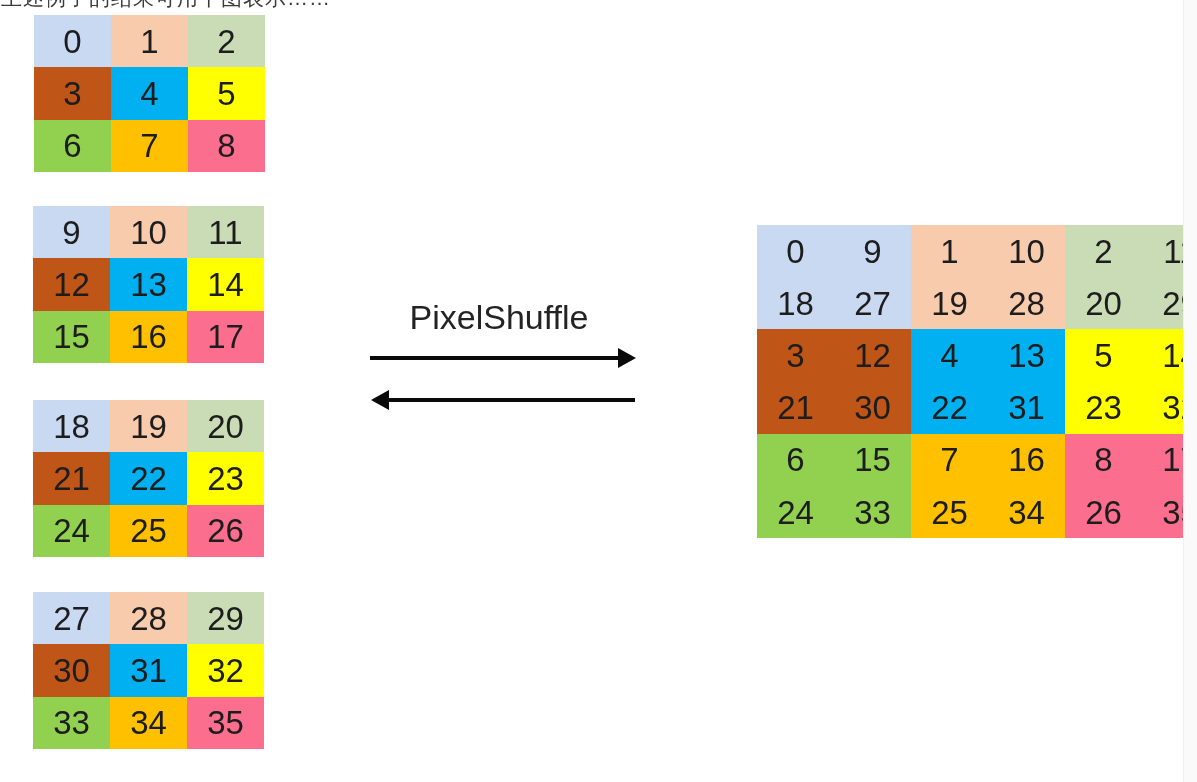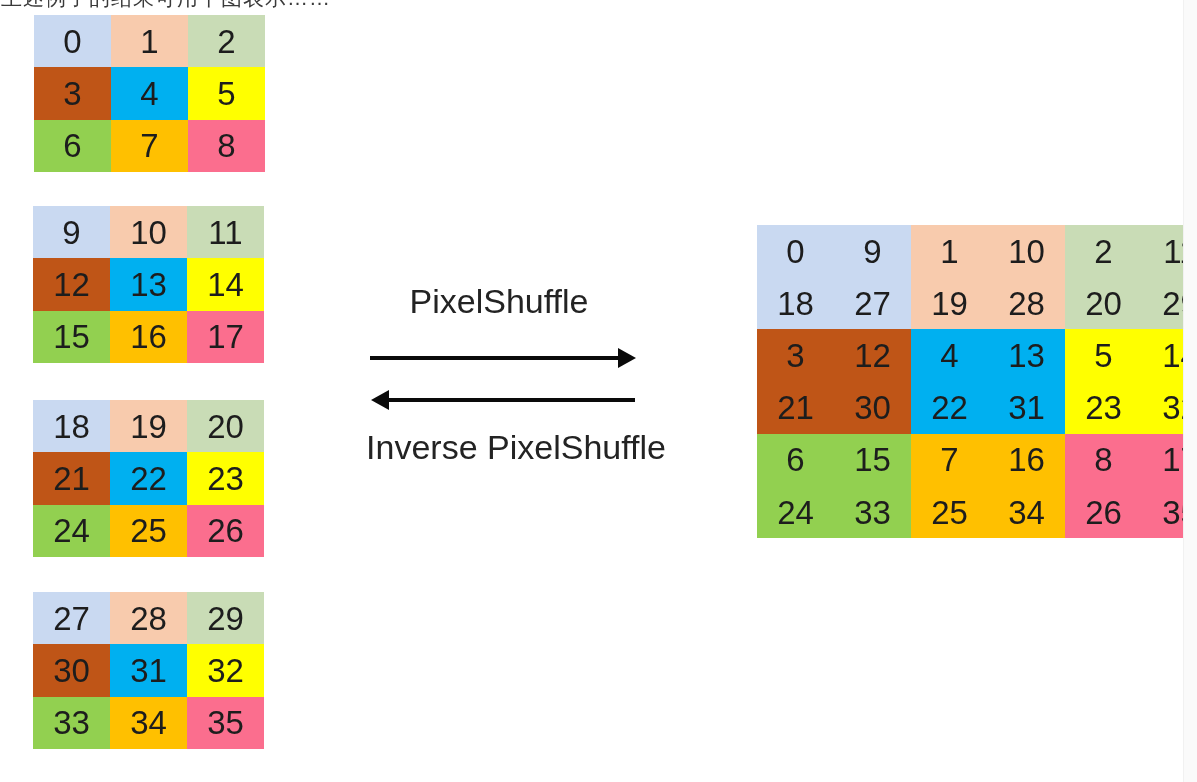--- a/index.html
+++ b/index.html
@@ -77,33 +77,32 @@
       <div class="cell" style="background: rgb(248, 203, 173);">28</div>
       <div class="cell" style="background: rgb(201, 220, 182);">29</div>
       <div class="cell" style="background: rgb(191, 85, 23);">30</div>
       <div class="cell" style="background: rgb(0, 176, 240);">31</div>
       <div class="cell" style="background: rgb(255, 255, 0);">32</div>
       <div class="cell" style="background: rgb(146, 208, 80);">33</div>
       <div class="cell" style="background: rgb(255, 192, 0);">34</div>
       <div class="cell" style="background: rgb(251, 110, 142);">35</div>
     </div>
 
-  <div class="arrow-label" style="left:339px;top:283px;width:320px;">PixelShuffle</div>
+  <div class="arrow-label" style="left:339px;top:299px;width:320px;">PixelShuffle</div>
 
   <div>
     <div class="arrow-line" style="left:370px;top:356px;width:249px;"></div>
     <div class="arrow-head right" style="left:618px;top:348px;"></div>
   </div>
 
   <div>
     <div class="arrow-line" style="left:388px;top:398px;width:247px;"></div>
     <div class="arrow-head left" style="left:371px;top:390px;"></div>
   </div>
 
-  <div class="arrow-label" style="left:336px;top:429px;width:360px;">Inverse PixelShuffle</div>
 
   <div class="bigclip" style="left:757px;top:225px;width:427px;height:313px;">
     <div class="grid big" style="left:0;top:0;">
         <div class="cell" style="background: rgb(201, 217, 241);">0</div>
         <div class="cell" style="background: rgb(201, 217, 241);">9</div>
         <div class="cell" style="background: rgb(248, 203, 173);">1</div>
         <div class="cell" style="background: rgb(248, 203, 173);">10</div>
         <div class="cell" style="background: rgb(201, 220, 182);">2</div>
         <div class="cell" style="background: rgb(201, 220, 182);">11</div>
         <div class="cell" style="background: rgb(201, 217, 241);">18</div>

